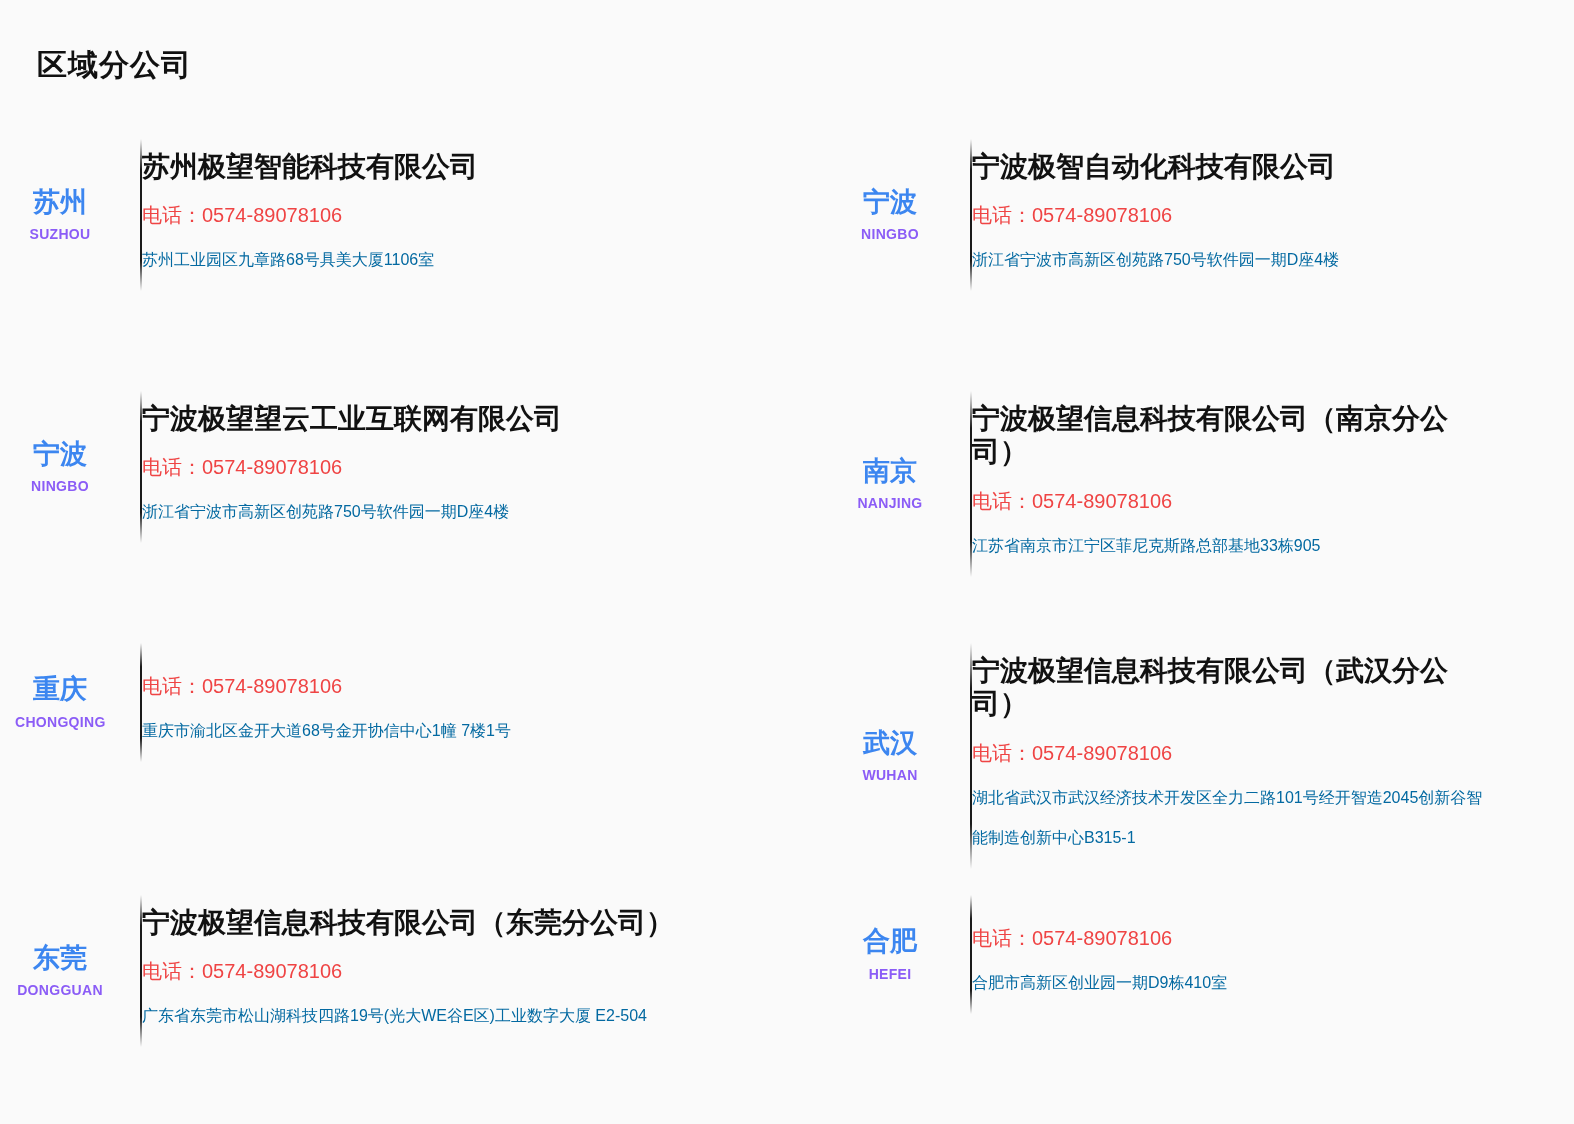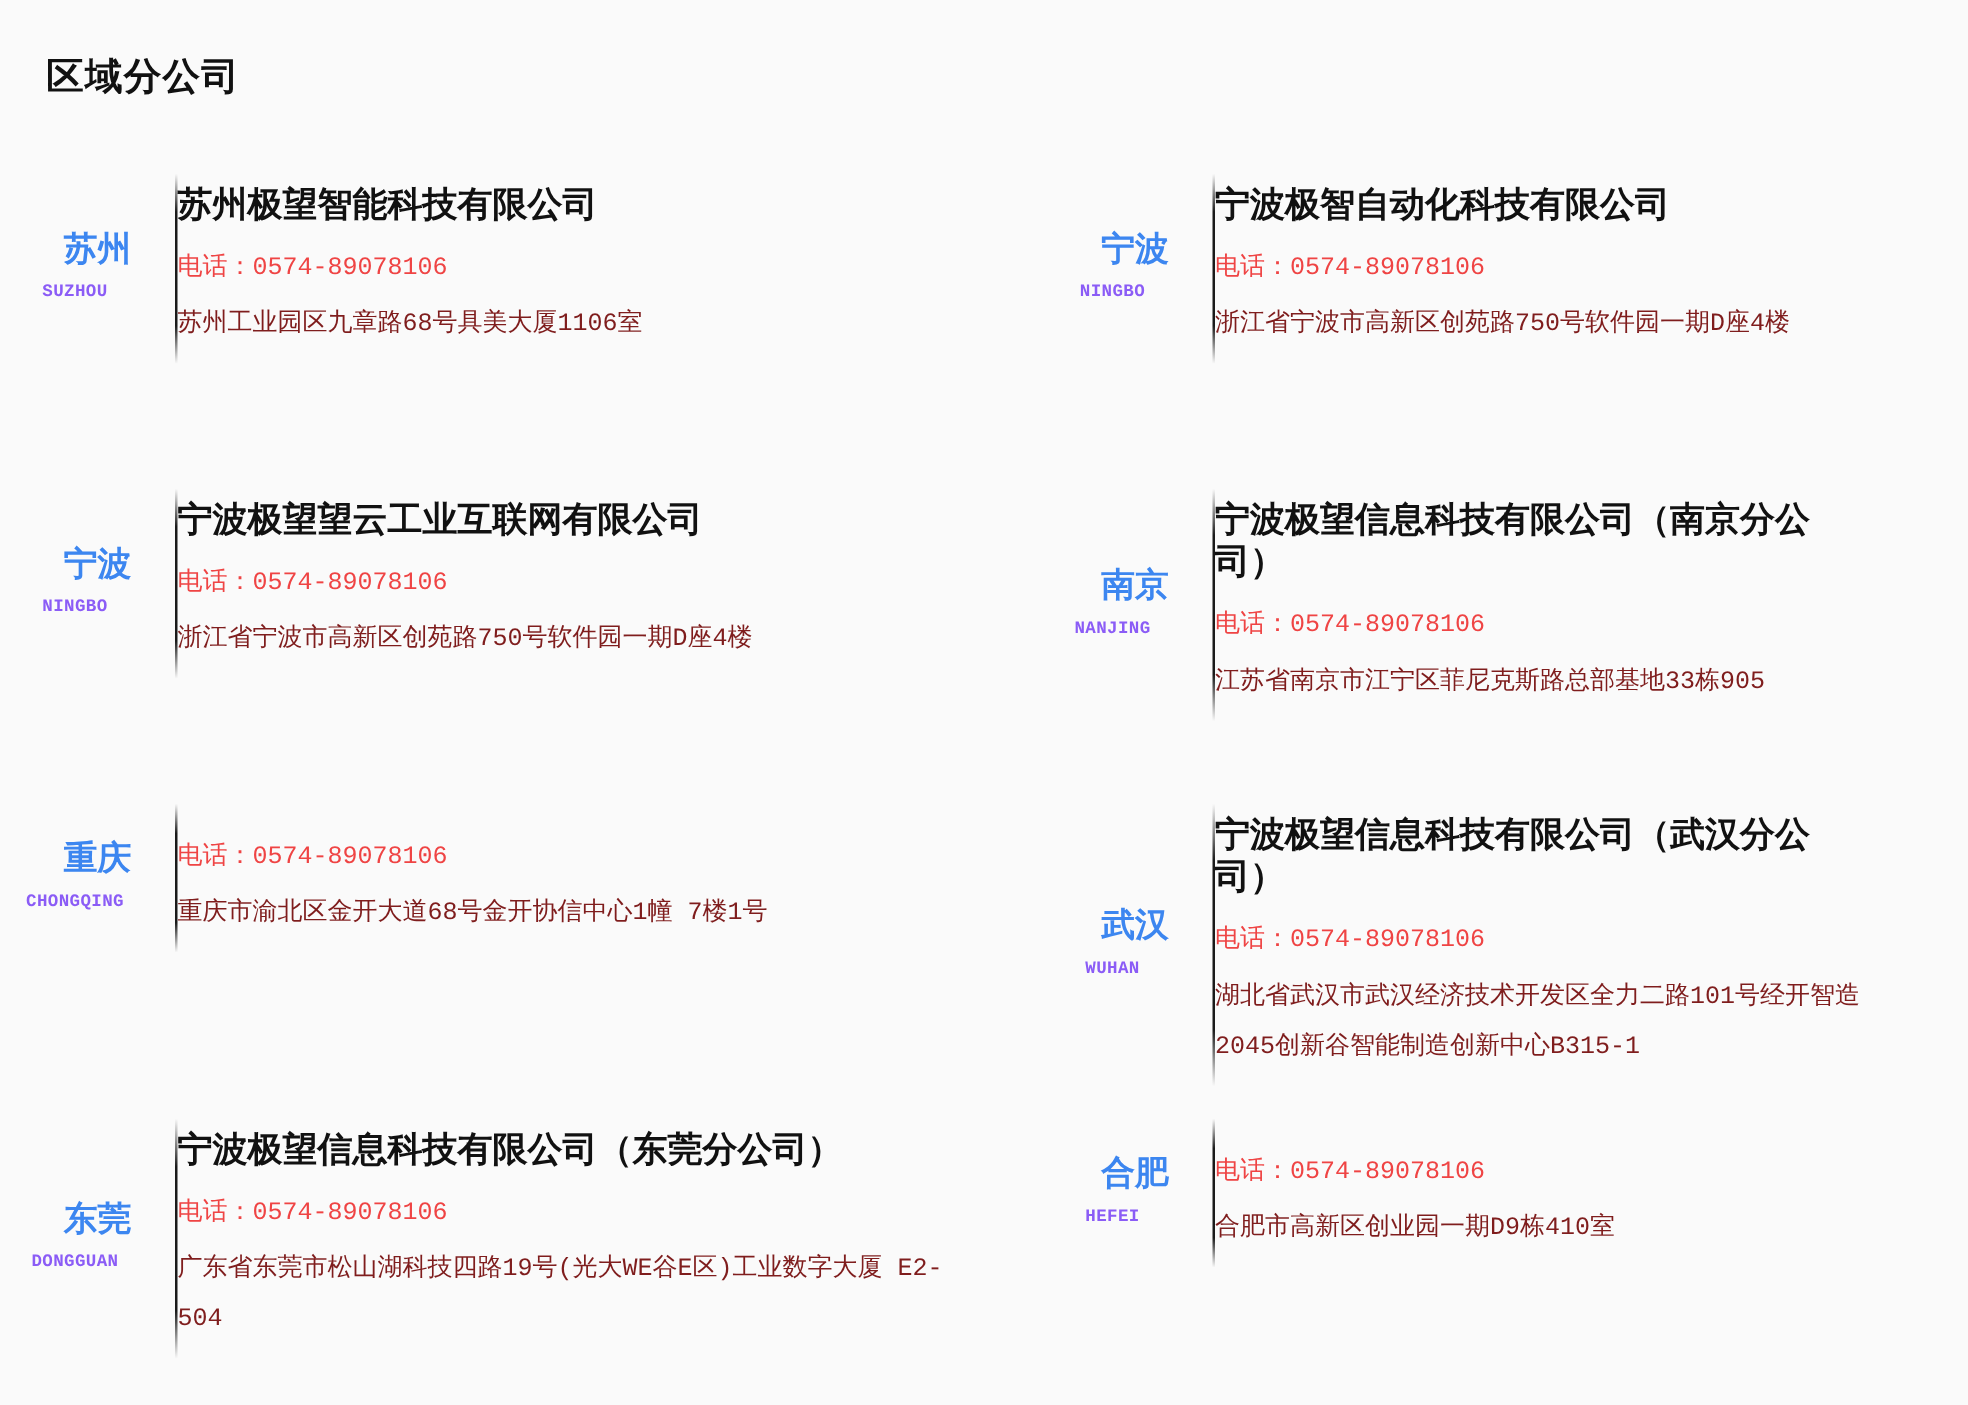--- a/index.html
+++ b/index.html
@@ -9,21 +9,20 @@
     font-family: "Liberation Sans", "DejaVu Sans", sans-serif;
   }
   .page {
     position: relative;
     width: 1574px;
     height: 1124px;
     overflow: hidden;
     background: var(--bg, #fafafa);
     box-sizing: border-box;
     padding: 46px 0 0 37px;
-    font-family: Liberation Mono, monospace;
   }
   .page-title {
     font-size: 30px;
     font-weight: 700;
     color: #111;
     line-height: 1.25;
     margin: 0;
     letter-spacing: 1px;
   }
   .branch-grid {
@@ -41,21 +40,20 @@
   .city-block {
     width: 90px;
     flex: none;
     text-align: center;
   }
   .city-cn {
     font-size: 27px;
     font-weight: 700;
     color: var(--accent, #3c86f0);
     line-height: 1.15;
-    text-align: right;
   }
   .city-en {
     font-size: 14px;
     font-weight: 700;
     color: #8b5cf6;
     letter-spacing: 0.3px;
     margin-top: 8px;
   }
   .v-divider {
     width: 2px;
@@ -80,22 +78,22 @@
     line-height: 1.2;
     margin: 0;
   }
   .phone-line {
     font-size: 20px;
     color: #ef4444;
     line-height: 1.2;
     margin-top: 20px;
   }
   .address-line {
-    font-size: 20px;
-    color: #7f1d1d;
+    font-size: 16px;
+    color: #0369a1;
     line-height: 40px;
     margin-top: 13px;
   }
 </style>
 </head>
 <body style="background: rgb(250, 250, 250);">
 
 <div class="page" style="--bg: #fafafa; --accent: #3c86f0; --divider: #1a1a1a;">
   <h2 class="page-title">区域分公司</h2>
 

